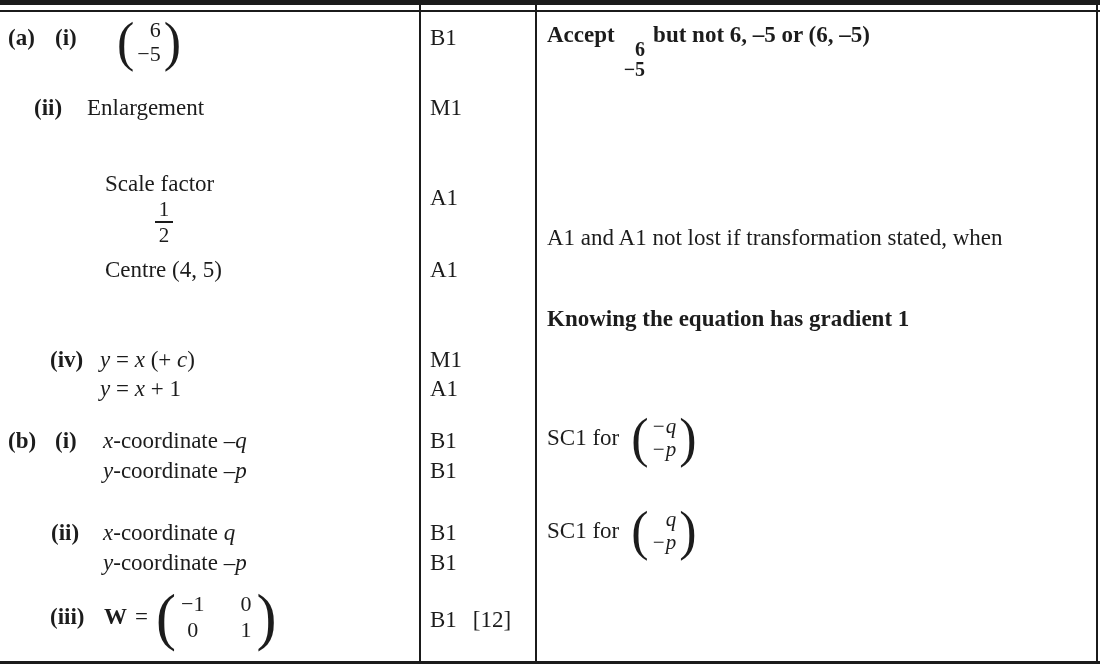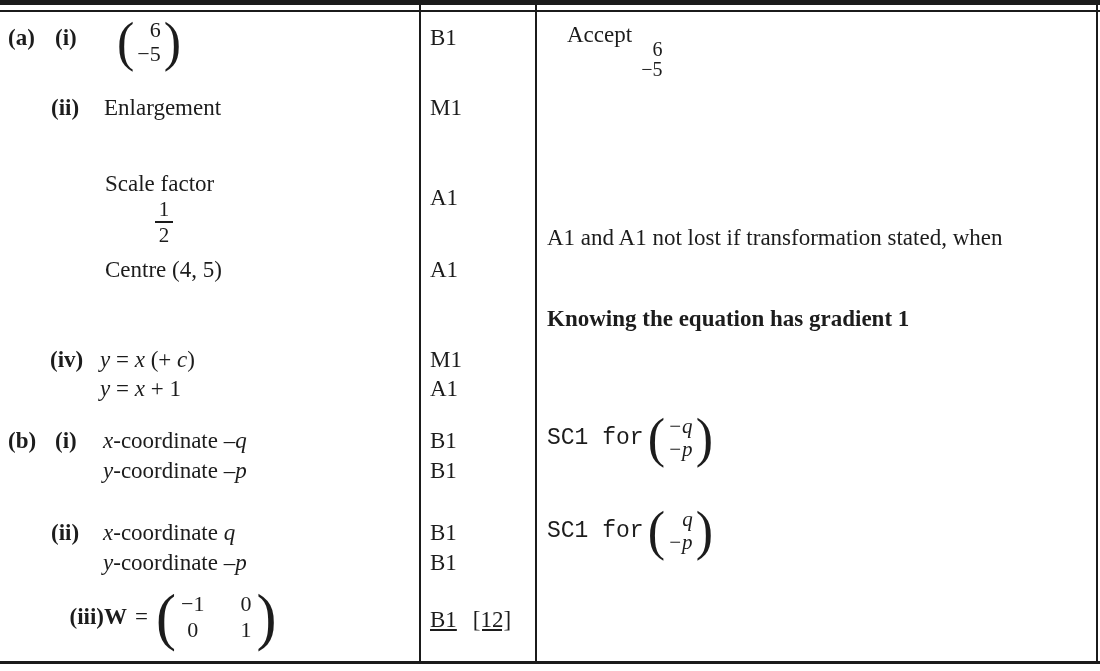--- a/index.html
+++ b/index.html
@@ -24,21 +24,21 @@
   .stack{display:inline-flex;flex-direction:column;align-items:flex-end;
          font-size:20px;line-height:20px;margin:0 8px 0 9px;vertical-align:-14px;}
   
   .frac{display:inline-flex;flex-direction:column;align-items:center;
         font-size:21px;line-height:24px;margin-left:9px;}
   .frac .num{border-bottom:2px solid #1b1b1b;padding:0 4px;}
   .frac .den{padding:0 4px;}
   
   .mat{display:grid;grid-template-columns:auto auto;column-gap:36px;
        justify-items:center;font-size:22px;line-height:26px;padding:0 5px;}
-  .mr8{margin-right:4px;font-family:Liberation Mono, monospace;}
+  .mr8{margin-right:12px;}
   .two29{line-height:29px;margin-top:40px;}
   .two30{line-height:30px;}
 </style>
 </head>
 <body>
 
 <div class="page">
 
   <div class="line" style="left:0;top:0;width:1100px;height:5px;"></div>
   <div class="line" style="left:0;top:10px;width:1100px;height:2px;"></div>
@@ -51,21 +51,21 @@
   <div class="abs b" style="left:55px;top:24px;">(i)</div>
   <div class="vwrap" style="left:117px;top:13px;height:58px;">
     <span class="paren p52">(</span>
     <span class="vcol v22">
       <span>6</span>
       <span>−5</span>
     </span>
     <span class="paren p52">)</span>
   </div>
 
-  <div class="abs" style="left:51px;top:94px;">
+  <div class="abs" style="left:34px;top:94px;">
     <span class="b lbl" style="width:53px;">(ii)</span><span>Enlargement</span>
   </div>
 
   <div class="vwrap" style="left:105px;top:171px;height:57px;flex-direction:column;">
     <span>Scale factor</span>
     <span class="frac">
       <span class="num">1</span>
       <span class="den">2</span>
     </span>
   </div>
@@ -93,21 +93,21 @@
   <div class="abs two30" style="left:51px;top:518px;">
     <div>
       <span class="b lbl" style="width:52px;">(ii)</span><span class="i">x</span><span>-coordinate </span><span class="i">q</span>
     </div>
     <div style="margin-left:52px;">
       <span class="i">y</span><span>-coordinate –</span><span class="i">p</span>
     </div>
   </div>
 
   <div class="vwrap" style="left:50px;top:586px;height:62px;">
-    <span class="b lbl" style="width:54px;text-align:right;">(iii)</span>
+    <span class="b lbl" style="width:54px;">(iii)</span>
     <span class="b">W</span>
     <span style="margin:0 8px;">=</span>
     <span class="paren p60">(</span>
     <span class="mat">
       <span>−1</span>
       <span>0</span>
       <span>0</span>
       <span>1</span>
     </span>
     <span class="paren p60">)</span>
@@ -122,29 +122,29 @@
     <div>A1</div>
   </div>
   <div class="abs two30" style="left:430px;top:426px;">
     <div>B1</div>
     <div>B1</div>
   </div>
   <div class="abs two30" style="left:430px;top:518px;">
     <div>B1</div>
     <div>B1</div>
   </div>
-  <div class="abs" style="left:430px;top:606px;text-decoration:underline;">
+  <div class="abs" style="left:430px;top:606px;">
     <span>B1</span><span style="margin-left:16px;">[12]</span>
   </div>
 
-  <div class="abs" style="left:567px;top:21px;">
+  <div class="abs" style="left:547px;top:21px;font-weight:bold;">
     <span>Accept</span><span class="stack">
         <span>6</span>
         <span>−5</span>
-      </span>
+      </span><span>but not 6, –5 or (6, –5)</span>
   </div>
 
   <div class="abs two29" style="left:547px;top:183px;">
     <div>A1 and A1 not lost if transformation stated, when</div>
   </div>
 
   <div class="abs" style="left:547px;top:305px;font-weight:bold;">Knowing the equation has gradient 1</div>
 
   <div class="vwrap" style="left:547px;top:409px;height:58px;">
     <span class="mr8">SC1 for</span>

